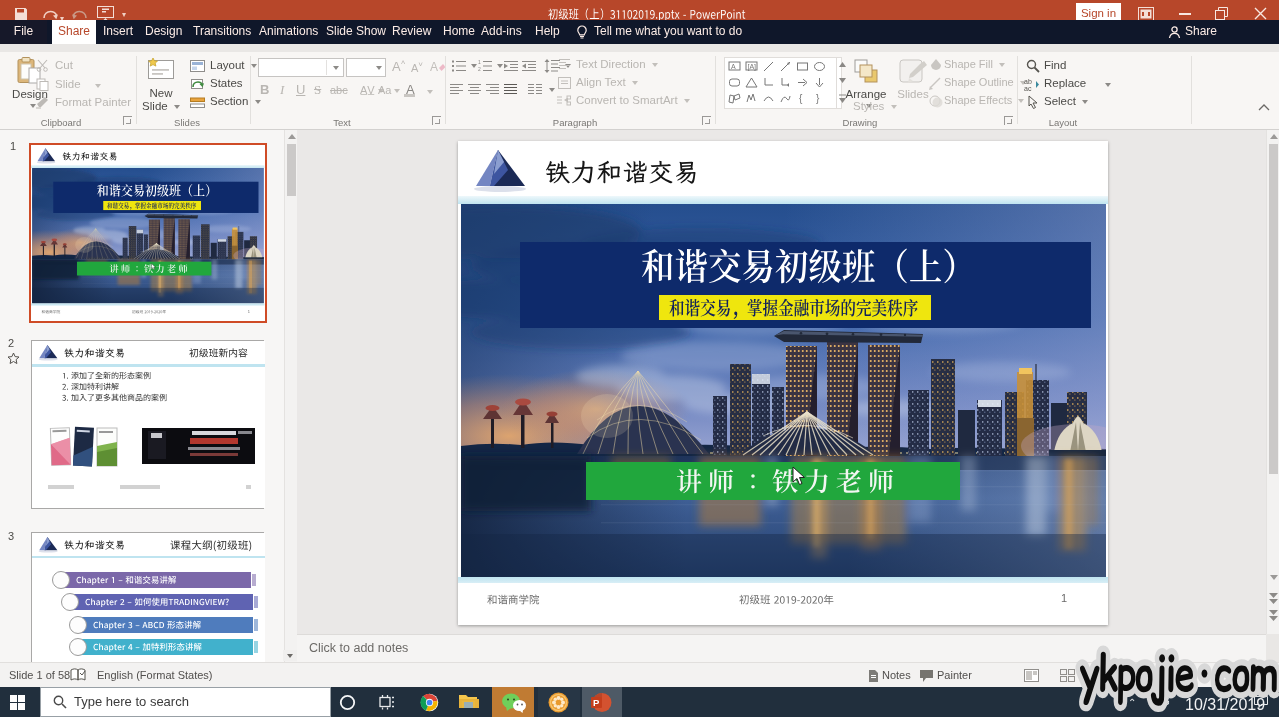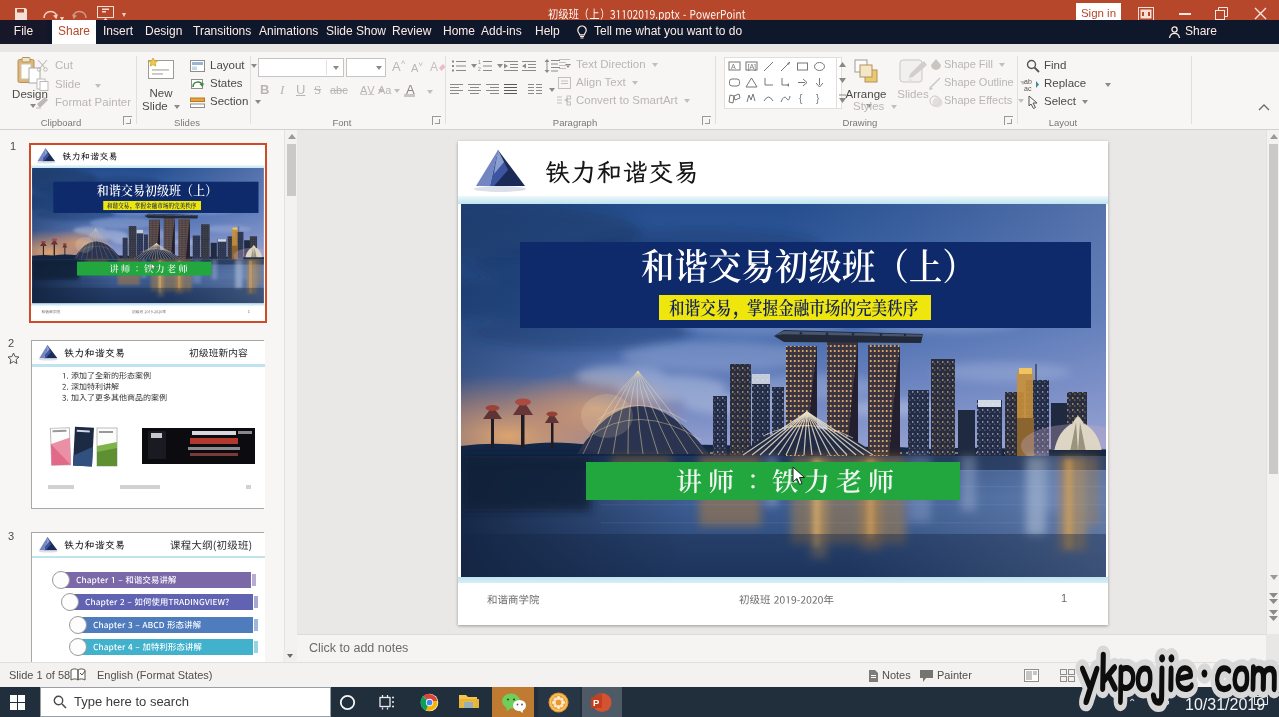--- a/index.html
+++ b/index.html
@@ -355,21 +355,21 @@
   </svg>
  <div class="rtxt rdis" style="left:260px;top:82px;font-size:13px;font-weight:bold">B</div>
  <div class="rtxt rdis" style="left:280px;top:82px;font-size:13px;font-style:italic;font-family:'Liberation Serif',serif">I</div>
  <div class="rtxt rdis" style="left:296px;top:82px;font-size:13px;text-decoration:underline">U</div>
  <div class="rtxt rdis" style="left:314px;top:82px;font-size:13px;text-decoration:line-through;font-family:'Liberation Serif',serif">S</div>
  <div class="rtxt rdis" style="left:330px;top:84px;font-size:11px;text-decoration:line-through">abc</div>
  <div class="rtxt rdis" style="left:360px;top:84px;font-size:11px">A̲V̲<span class="car cardis"></span></div>
  <div class="rtxt rdis" style="left:378px;top:84px;font-size:11px">Aa<span class="car cardis"></span></div>
  <div class="rtxt" style="left:406px;top:82px;font-size:13px;color:#8a8885">A<span style="display:inline-block;width:11px;height:3px;background:#c9c6c2;margin-left:-11px;vertical-align:-3px"></span></div>
  <span class="car cardis" style="position:absolute;left:424px;top:90px"></span>
- <div class="glabel" style="left:282px">Font</div>
+ <div class="glabel" style="left:282px">Text</div>
 <div class="launch" style="left:432px"></div>
  <div class="gdiv" style="left:445px"></div>
 
  <svg class="abs" style="left:452px;top:60px" width="14" height="12" viewBox="0 0 14 12">
     <g stroke="#8c8a87">
       <path d="M4 1.5h10M4 6h10M4 10.5h10"></path>
     </g>
     <g fill="#8c8a87">
       <rect x="0" y="0.5" width="2" height="2"></rect>
       <rect x="0" y="5" width="2" height="2"></rect>

